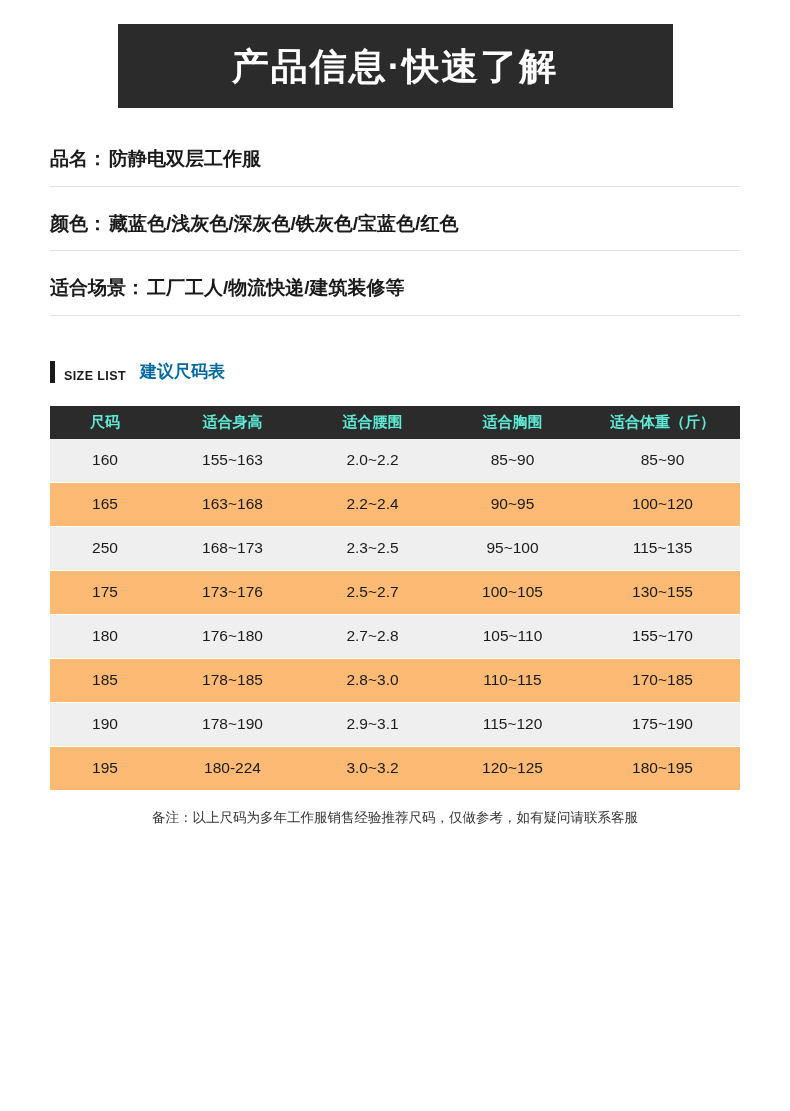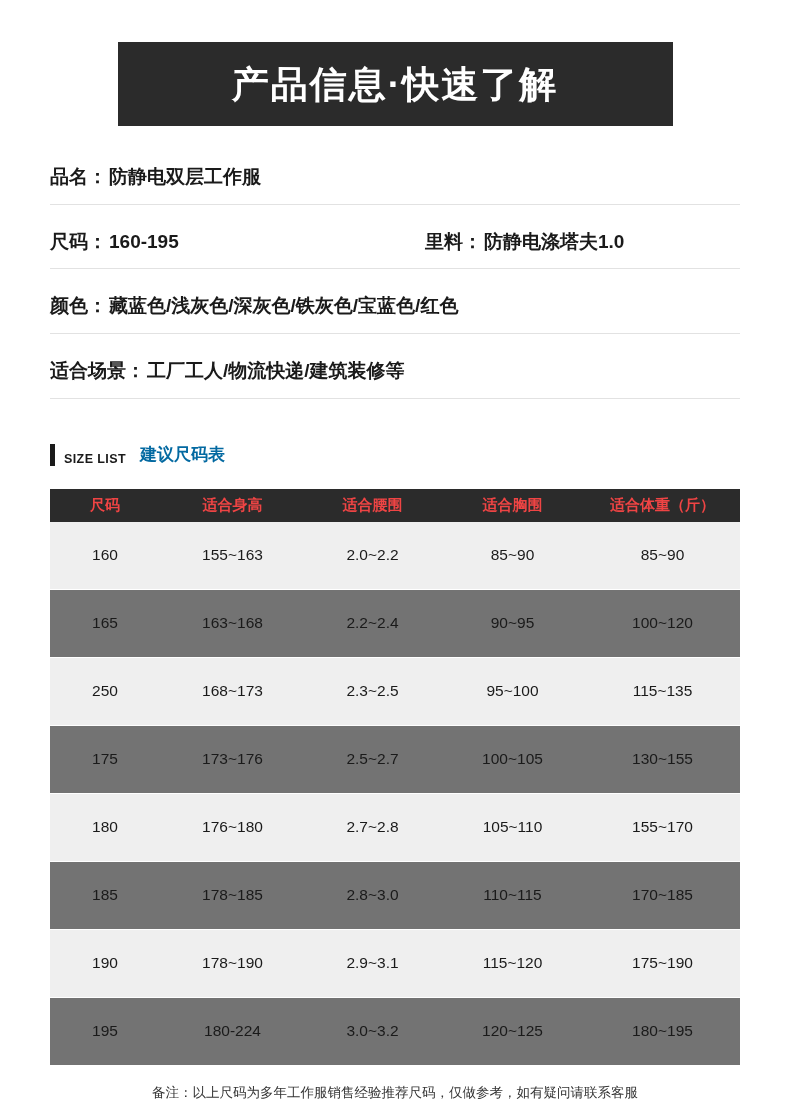--- a/index.html
+++ b/index.html
@@ -17,21 +17,21 @@
   .page {
     position: relative;
     width: 790px;
     min-height: 1111px;
     box-sizing: border-box;
     padding: 0;
   }
 
   
   .banner-wrap {
-    padding-top: 42px;
+    padding-top: 24px;
     display: flex;
     justify-content: center;
   }
   .banner {
     background: #2b2b2b;
     width: 555px;
     height: 84px;
     display: flex;
     align-items: center;
     justify-content: center;
@@ -111,42 +111,42 @@
 
   
   table.size-table {
     margin: 23px 50px 0 50px;
     width: 690px;
     border-collapse: collapse;
     table-layout: fixed;
   }
   table.size-table thead th {
     background: #2b2b2b;
-    color: #ef4444;
+    color: #5eead4;
     font-size: 15px;
     font-weight: bold;
     height: 33px;
     text-align: center;
     vertical-align: middle;
     padding: 0;
   }
   table.size-table tbody td {
     font-size: 15.5px;
     color: #1a1a1a;
     text-align: center;
     height: 43px;
     vertical-align: middle;
-    padding: 12px;
+    padding: 0;
     border-bottom: 1px solid #ffffff;
   }
   table.size-table tbody tr.odd td {
     background: #efefef;
   }
   table.size-table tbody tr.even td {
-    background: #737373;
+    background: #fdba74;
   }
 
   
   .footnote {
     margin: 16px 50px 0 50px;
     text-align: center;
     font-size: 13.5px;
     color: #333333;
     line-height: 1.6;
     padding-bottom: 22px;
@@ -166,30 +166,20 @@
   <div class="info-list">
 
     <div class="info-row">
       <div class="info-col full">
         <span class="info-label">品名：</span>
         <span class="info-value">防静电双层工作服</span>
       </div>
     </div>
 
 
-    <div class="info-row">
-      <div class="info-col left">
-        <span class="info-label">尺码：</span>
-        <span class="info-value">160-195</span>
-      </div>
-      <div class="info-col">
-        <span class="info-label">里料：</span>
-        <span class="info-value">防静电涤塔夫1.0</span>
-      </div>
-    </div>
 
     <div class="info-row">
       <div class="info-col full">
         <span class="info-label">颜色：</span>
         <span class="info-value">藏蓝色/浅灰色/深灰色/铁灰色/宝蓝色/红色</span>
       </div>
     </div>
 
     <div class="info-row">
       <div class="info-col full">

